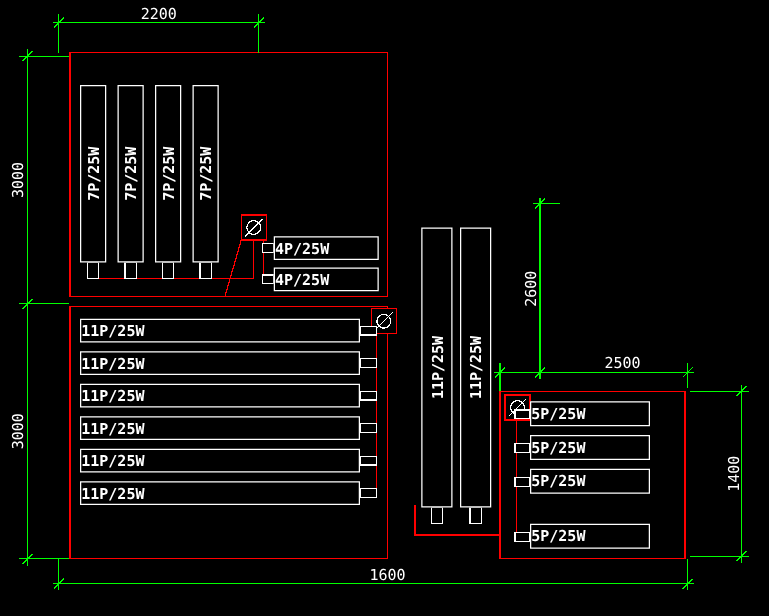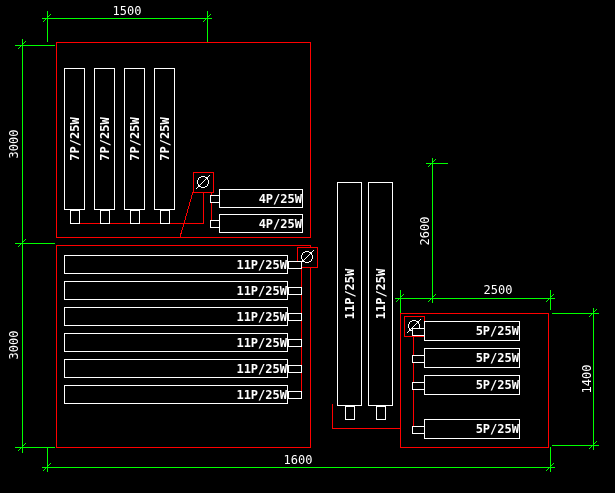--- a/index.html
+++ b/index.html
@@ -5,21 +5,21 @@
   html,body{margin:0;padding:0;background:#000;}
   .canvas{
     position:relative;width:615px;height:493px;background:#000;
     font-family:"DejaVu Sans Mono",monospace;overflow:hidden;
   }
   .canvas svg{position:absolute;left:0;top:0;}
   .panel{
     position:absolute;border:1px solid #fff;background:#000;color:#fff;
     box-sizing:border-box;
   }
-  .panel.h{display:flex;align-items:center;justify-content:flex-end;}
+  .panel.h{display:flex;align-items:center;justify-content:flex-start;}
   .plabel{font:bold 12px "DejaVu Sans Mono",monospace;white-space:nowrap;}
   .vt{
     position:absolute;top:50%;left:50%;
     transform:translate(-50%,-50%) rotate(-90deg);
   }
   .dimtext{
     position:absolute;color:#fff;font:12px "DejaVu Sans Mono",monospace;
     width:60px;height:14px;line-height:14px;text-align:center;
   }
   .dimtext.rot{transform:rotate(-90deg);}
@@ -190,21 +190,21 @@
   <div class="panel h" style="left:424px;top:348px;width:96px;height:20px">
     <span class="plabel">5P/25W</span>
     </div>
   <div class="panel h" style="left:424px;top:375px;width:96px;height:20px">
     <span class="plabel">5P/25W</span>
     </div>
   <div class="panel h" style="left:424px;top:419px;width:96px;height:20px">
     <span class="plabel">5P/25W</span>
     </div>
 
-  <div class="dimtext" style="left:97px;top:4px">1500</div>
+  <div class="dimtext" style="left:97px;top:4px">2200</div>
   <div class="dimtext rot" style="left:-16px;top:137px">3000</div>
   <div class="dimtext rot" style="left:-16px;top:338px">3000</div>
-  <div class="dimtext" style="left:268px;top:453px">1600</div>
+  <div class="dimtext" style="left:280px;top:453px">1600</div>
   <div class="dimtext rot" style="left:395px;top:224px">2600</div>
   <div class="dimtext" style="left:468px;top:283px">2500</div>
   <div class="dimtext rot" style="left:557px;top:372px">1400</div>
 
 </div>
 
 </body></html>

